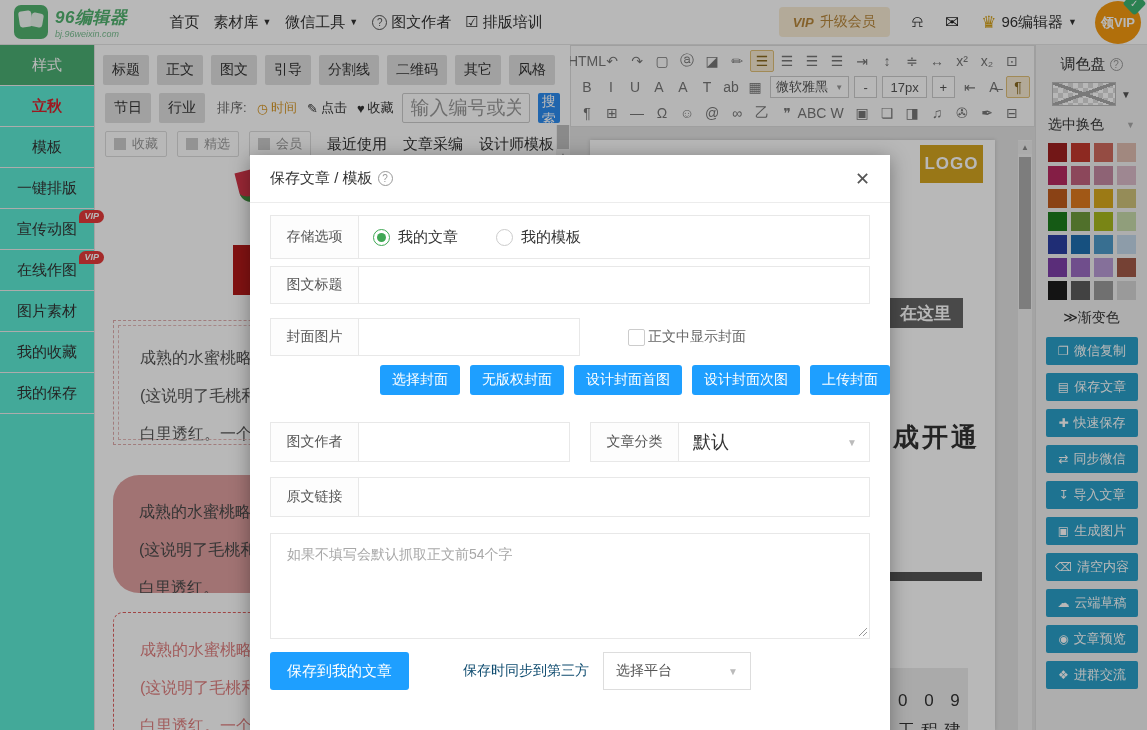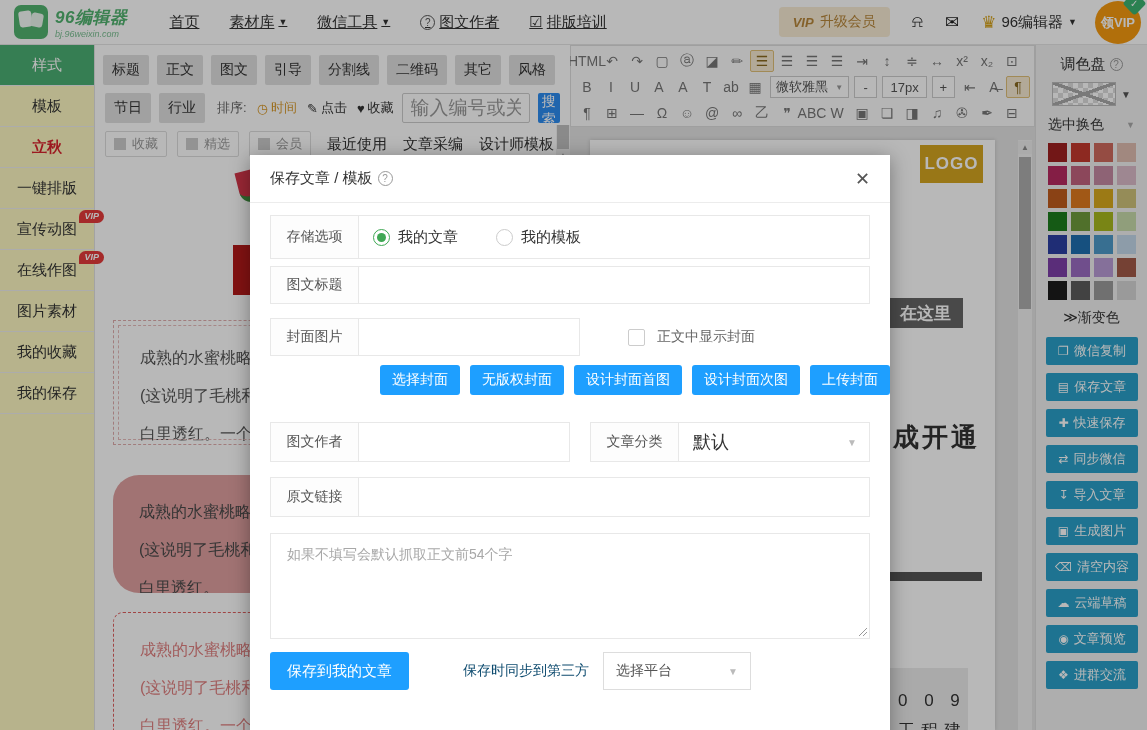--- a/index.html
+++ b/index.html
@@ -6,36 +6,36 @@
   html,body { width:1147px; height:730px; overflow:hidden; background:#e8e8e8; position:relative; }
 
   
   .navbar { position:absolute; left:0; top:0; width:1147px; height:45px; background:#fff; border-bottom:1px solid #e5e5e5; display:flex; align-items:center; z-index:10; }
   .logo { display:flex; align-items:center; gap:7px; margin-left:14px; }
   .logo-sq { width:34px; height:34px; background:#52b370; border-radius:7px; position:relative; }
   .logo-sq:before { content:""; position:absolute; left:5px; top:6px; width:13px; height:16px; background:#fff; border-radius:3px; transform:rotate(-8deg); opacity:.95; }
   .logo-sq:after { content:""; position:absolute; right:5px; top:8px; width:12px; height:14px; background:#eaf6ee; border-radius:3px; transform:rotate(10deg); }
   .logo-txt b { font-size:17px; color:#52b370; font-style:italic; letter-spacing:.5px; }
   .logo-txt div { font-size:9px; color:#7cc093; font-style:italic; }
-  .nav-items { display:flex; align-items:flex-start; gap:30px; margin-left:42px; font-size:15px; color:#333;text-decoration:underline; }
+  .nav-items { display:flex; align-items:flex-start; gap:14px; margin-left:42px; font-size:15px; color:#333; }
   .nav-item { cursor:pointer; display:flex; align-items:center; gap:4px; }
   .caret { font-size:9px; color:#333; }
   .qmark { display:inline-flex; width:15px; height:15px; border:1.4px solid #555; border-radius:50%; font-size:10px; align-items:center; justify-content:center; color:#555; }
   .nav-right { margin-left:auto; display:flex; align-items:center; gap:22px; margin-right:70px; }
   .upgrade-pill { background:#f8ecd5; color:#b8873b; font-size:14px; padding:6px 14px; border-radius:4px; display:flex; gap:6px; align-items:center; }
   .vip-mark { font-style:italic; font-weight:bold; font-size:13px; }
   .ico-dark { font-size:17px; color:#222; }
   .account { display:flex; align-items:center; gap:5px; font-size:15px; color:#333; }
   .crown { color:#d4a017; font-size:17px; }
   .claim-vip { position:absolute; right:6px; top:1px; width:46px; height:43px; background:#f59a10; border-radius:50%; color:#fff; font-size:13px; font-weight:bold; display:flex; align-items:center; justify-content:center; }
   .claim-ribbon { position:absolute; right:-2px; top:-6px; width:17px; height:17px; background:#3cb371; border-radius:3px; transform:rotate(45deg); color:#fff; font-size:10px; display:flex; align-items:center; justify-content:center; }
   .claim-ribbon span { transform:rotate(-45deg); }
 
   
-  .sidebar { position:absolute; left:0; top:45px; width:95px; height:685px; background:#fef9c3; border-right:1px solid #e2e2e2; z-index:5; }
+  .sidebar { position:absolute; left:0; top:45px; width:95px; height:685px; background:#5eead4; border-right:1px solid #e2e2e2; z-index:5; }
   .side-item { position:relative; height:41px; display:flex; align-items:center; justify-content:center; font-size:15px; color:#333; border-bottom:1px solid #efefef; cursor:pointer; }
   .side-item.active { background:#4caf73; color:#fff; }
   .side-item.hot { color:#d9232d; font-weight:bold; }
   .vipb { position:absolute; right:-10px; top:1px; background:#e53b3b; color:#fff; font-size:9px; font-weight:bold; font-style:italic; padding:1px 5px 2px; border-radius:7px 7px 7px 0; z-index:6; }
 
   
   .panel { position:absolute; left:95px; top:45px; width:475px; height:685px; background:#fff; overflow:hidden; z-index:4; }
   .cat-row { display:flex; gap:8px; margin:10px 10px 0 8px; }
   .cat-btn { background:#dfdfdf; border:none; color:#333; font-size:14px; height:30px; padding:0 9px; border-radius:2px; cursor:pointer; white-space:nowrap; }
   .row2 { display:flex; align-items:center; gap:8px; margin:8px 10px 0 10px; }
@@ -114,21 +114,21 @@
   .m-input { border:none; outline:none; width:100%; height:100%; font-size:14px; color:#333; }
   .row-storage { height:44px; margin-top:0; }
   .radio-grp { display:flex; align-items:center; gap:38px; }
   .radio { display:flex; align-items:center; gap:8px; font-size:15px; color:#333; cursor:pointer; }
   .rdot { width:17px; height:17px; border-radius:50%; border:1px solid #ccc; display:flex; align-items:center; justify-content:center; }
   .radio.sel .rdot { border-color:#3fa854; }
   .radio.sel .rdot:after { content:""; width:9px; height:9px; border-radius:50%; background:#3fa854; }
   .row-title { height:38px; margin-top:7px; }
   .cover-wrap { display:flex; align-items:center; margin-top:14px; }
   .row-cover { width:310px; height:38px; }
-  .chk-grp { display:flex; align-items:center; gap:12px; margin-left:48px; cursor:pointer; }
+  .chk-grp { display:flex; align-items:center; gap:3px; margin-left:48px; cursor:pointer; }
   .chk { width:17px; height:17px; border:1px solid #ccc; border-radius:2px; background:#fff; }
   .chk-lbl { font-size:14px; color:#666; }
   .cover-btns { display:flex; gap:10px; margin:9px 0 0 110px; }
   .blue-btn { background:#1e9fff; color:#fff; border:none; border-radius:3px; height:30px; padding:0 12px; font-size:14px; cursor:pointer; white-space:nowrap; }
   .author-wrap { display:flex; margin-top:27px; }
   .row-author { width:300px; height:40px; }
   .row-cat { width:280px; height:40px; margin-left:20px; position:relative; }
   .cat-val { font-size:18px; color:#333;text-align:right; }
   .dd-arrow { position:absolute; right:12px; top:50%; transform:translateY(-50%); font-size:10px; color:#bbb; }
   .row-link { height:40px; margin-top:15px; }
@@ -192,25 +192,25 @@
     <span class="claim-ribbon">
         <span>✓</span>
       </span>
   </div>
 </div>
 
 <div class="sidebar">
     <div class="side-item active">
       <span>样式</span>
     </div>
-    <div class="side-item">
-      <span>模板</span>
-    </div>
     <div class="side-item hot">
       <span>立秋</span>
+    </div>
+    <div class="side-item">
+      <span>模板</span>
     </div>
     <div class="side-item">
       <span>一键排版</span>
     </div>
     <div class="side-item">
       <span>宣传动图</span>
       <span class="vipb">VIP</span>
     </div>
     <div class="side-item">
       <span>在线作图</span>

